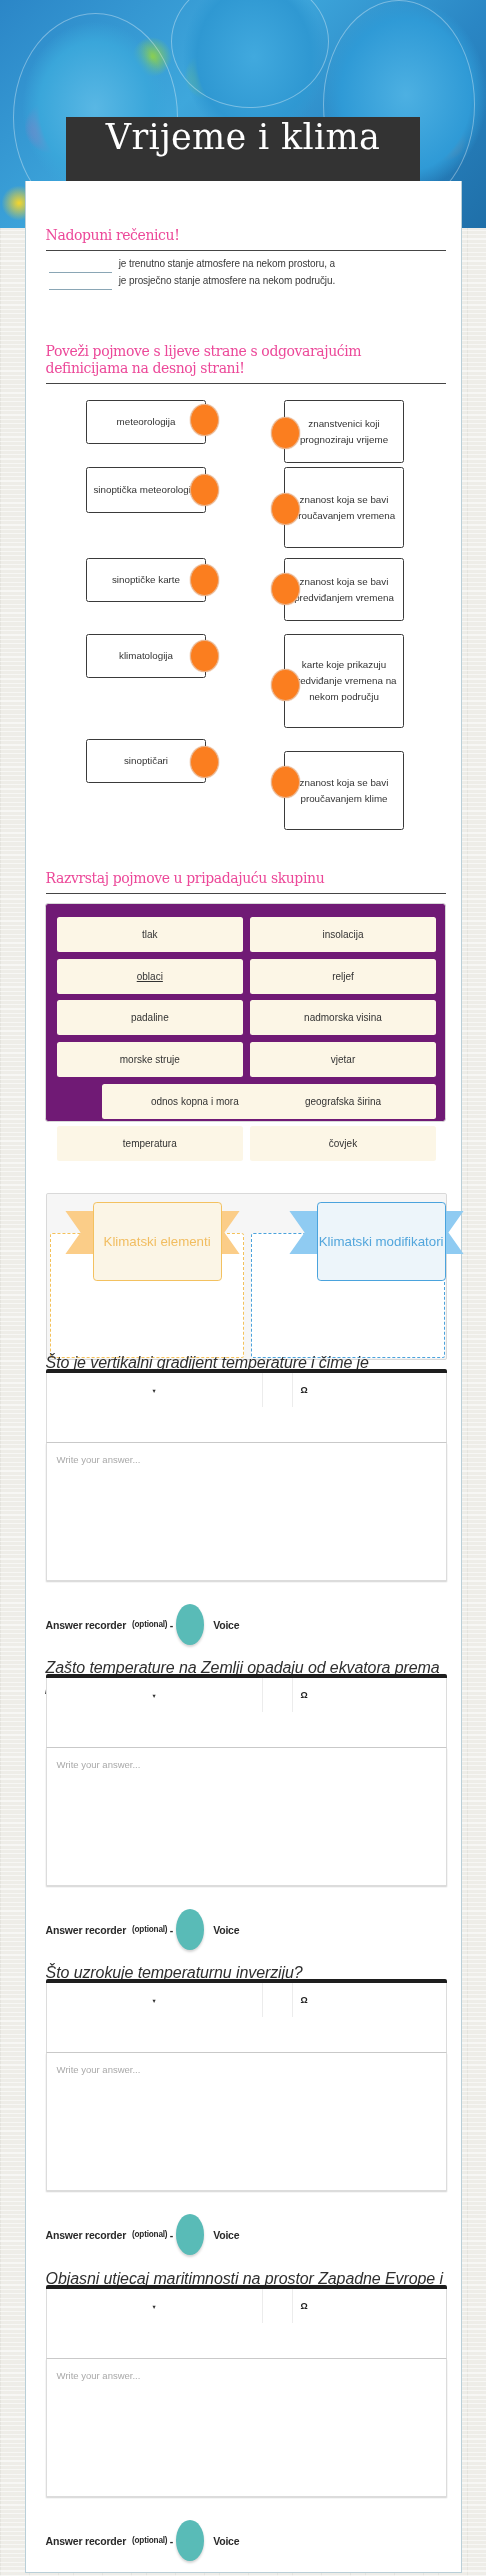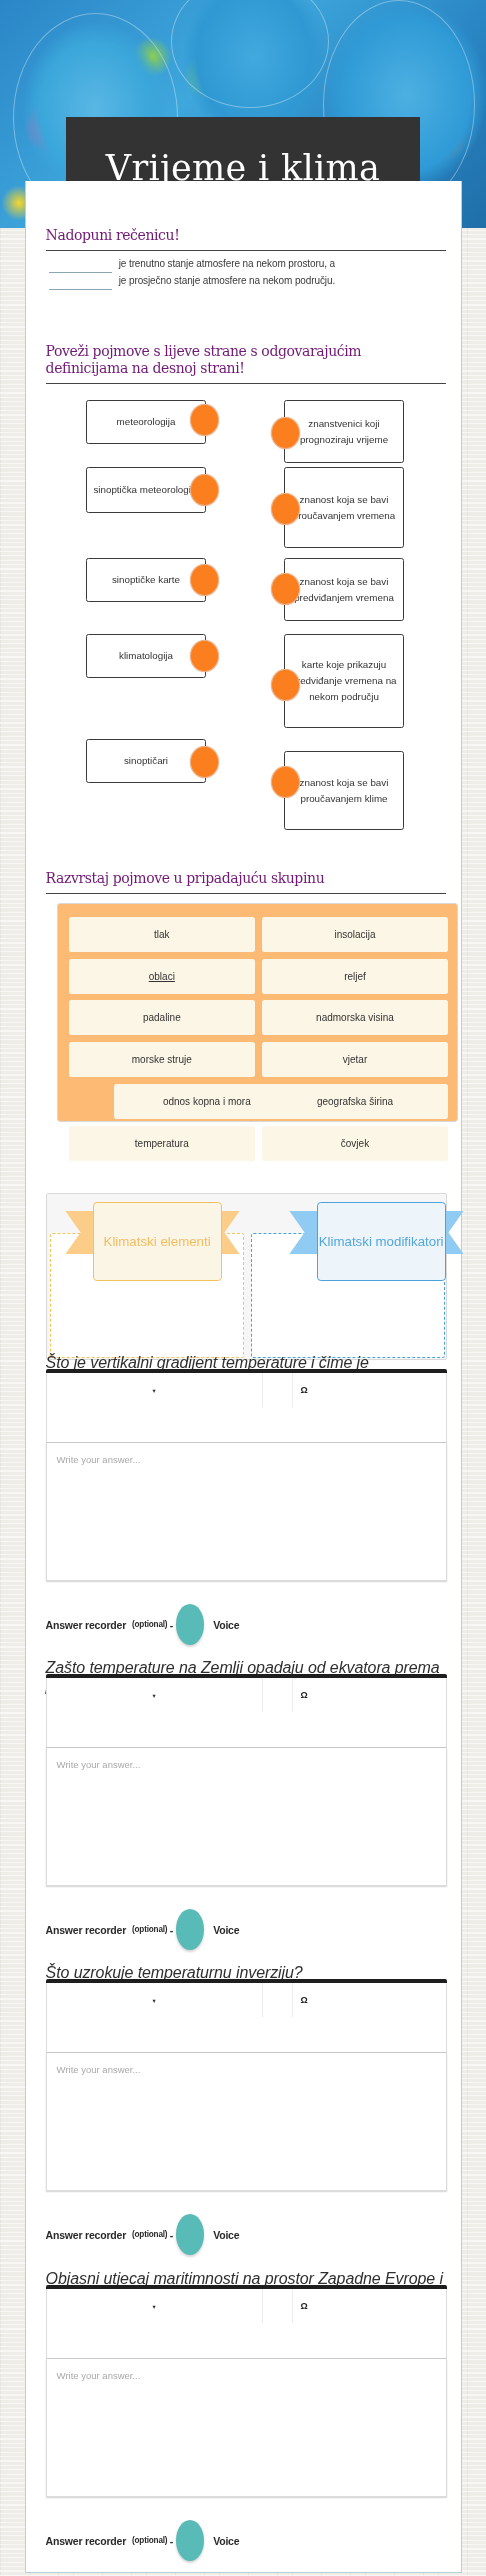--- a/index.html
+++ b/index.html
@@ -32,42 +32,42 @@
       radial-gradient(circle 25px at 19px 203px, #f6d62b 0%, transparent 70%),
       linear-gradient(135deg, #2b86c7 0%, #3ea7dc 40%, #2a86c4 70%, #1f6fa8 100%);
   }
   .hero .swirl {
     position: absolute; border-radius: 50%;
     border: 1.3px solid rgba(255,255,255,0.35);
   }
   .title-box {
     position: absolute; left: 66px; top: 117px; width: 354px; height: 102px;
     background: #333333;
-    display: flex; align-items: center; justify-content: center;
+    display: flex; align-items: flex-start; justify-content: center;
   }
   .title-box h1 {
     font-family: "DejaVu Serif", serif;
     font-weight: normal;
     color: #ffffff;
     font-size: 35px;
     letter-spacing: 0.3px;
   }
   
   .card {
     position: absolute; left: 25px; top: 181px; width: 437px; height: 2392px;
     background: #ffffff;
     border-left: 0.6px solid #b9cfd8;
     border-right: 0.6px solid #b9cfd8;
     border-bottom: 0.6px solid #b9cfd8;
   }
   .section-heading {
     position: absolute; left: 19.6px; width: 400px;
     font-family: "DejaVu Serif", serif;
     font-size: 14px; line-height: 17px;
-    color: #701a75;
+    color: #ec4899;
     letter-spacing: -0.4px;
     padding-bottom: 6.3px;
     border-bottom: 1px solid #454545;
   }
   
   .fill-row {
     position: absolute; left: 19.6px; display: flex; align-items: flex-end;
     font-size: 10px; color: #3a3a3a;
   }
   .blank {
@@ -87,22 +87,22 @@
   .match-left { left: 60px; width: 120px; }
   .match-right { left: 258px; width: 120px; text-align: center; }
   .dot {
     position: absolute; width: 28.5px; height: 32px; border-radius: 50%;
     background: #fb7e1f;
     border: 1.3px solid #eab28a;
     box-shadow: 0 0 0 0.6px rgba(220,140,80,0.25);
   }
   
   .cat-pool {
-    position: absolute; left: 31px; top: 722px; width: 401px; height: 219px;
-    border: 0.6px solid #d8d8d8; border-radius: 3.2px; background: #fdba74;
+    position: absolute; left: 19px; top: 722px; width: 401px; height: 219px;
+    border: 0.6px solid #d8d8d8; border-radius: 3.2px; background: #701a75;
   }
   .cat-chip {
     position: absolute; width: 186px; height: 35px; background: #fcf6e6;
     border-radius: 2.5px; display: flex; align-items: center; justify-content: center;
     font-size: 10px; color: #333;
   }
   .buckets {
     position: absolute; left: 19.6px; top: 1012px; width: 401px; height: 167px;
     background: #f6f6f6; border: 0.6px solid #d9d9d9; border-radius: 1.9px;
   }

